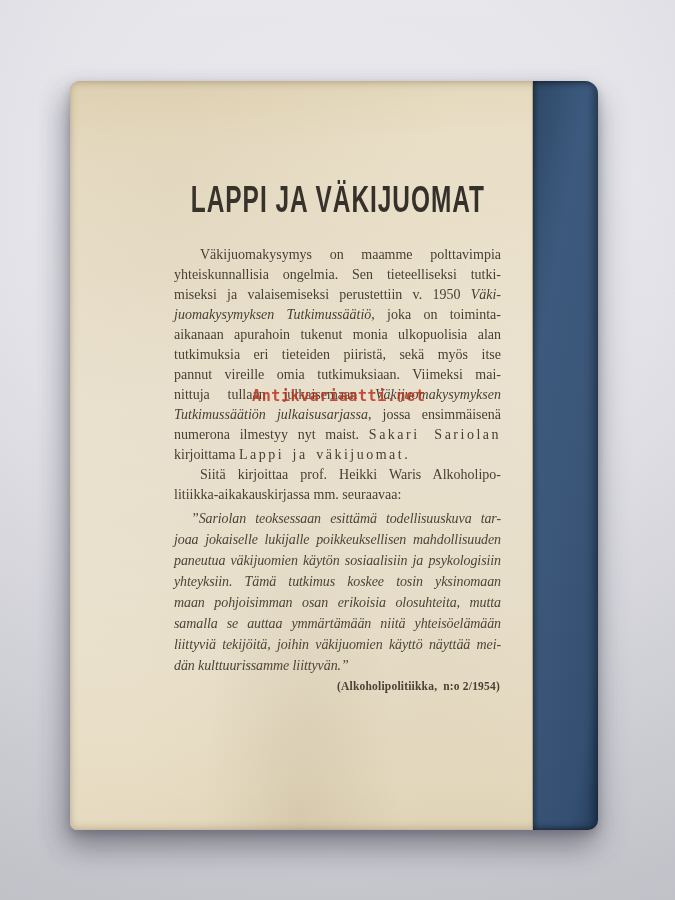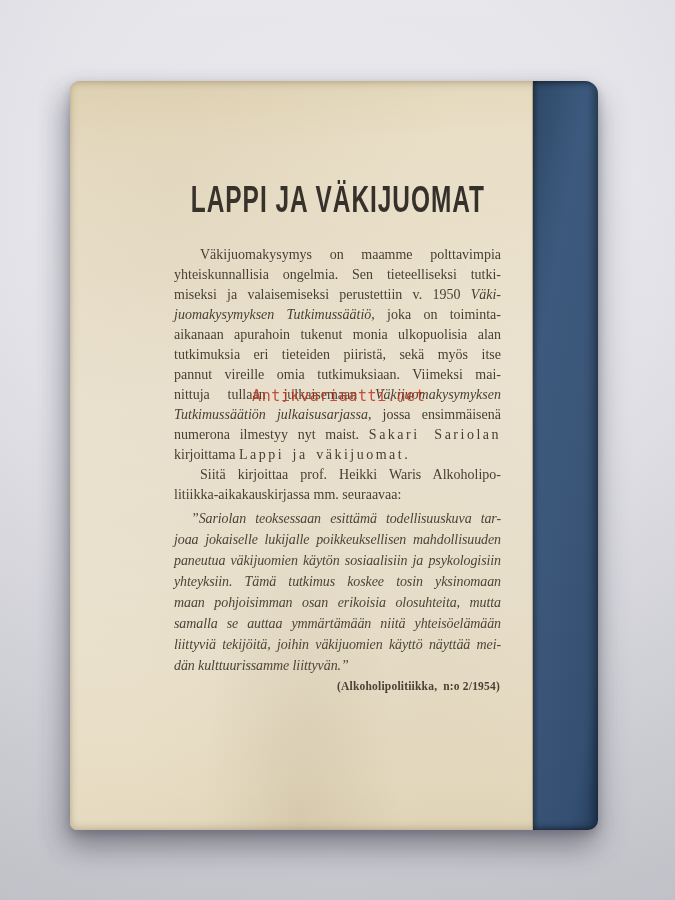--- a/index.html
+++ b/index.html
@@ -113,21 +113,21 @@
     text-align: right;
     padding-right: 1px;
     color: #453f33;
     letter-spacing: 0.2px;
   }
   
   #watermark {
     position: absolute;
     left: 182px; top: 306px;
     font-family: "DejaVu Sans Mono", "Liberation Mono", monospace;
-    font-weight: 400;
+    font-weight: 700;
     font-size: 15px;
     letter-spacing: 0.6px;
     color: rgba(187,52,31,0.85);
     white-space: nowrap;
     z-index: 3;
   }
 </style>
 </head>
 <body>
 

